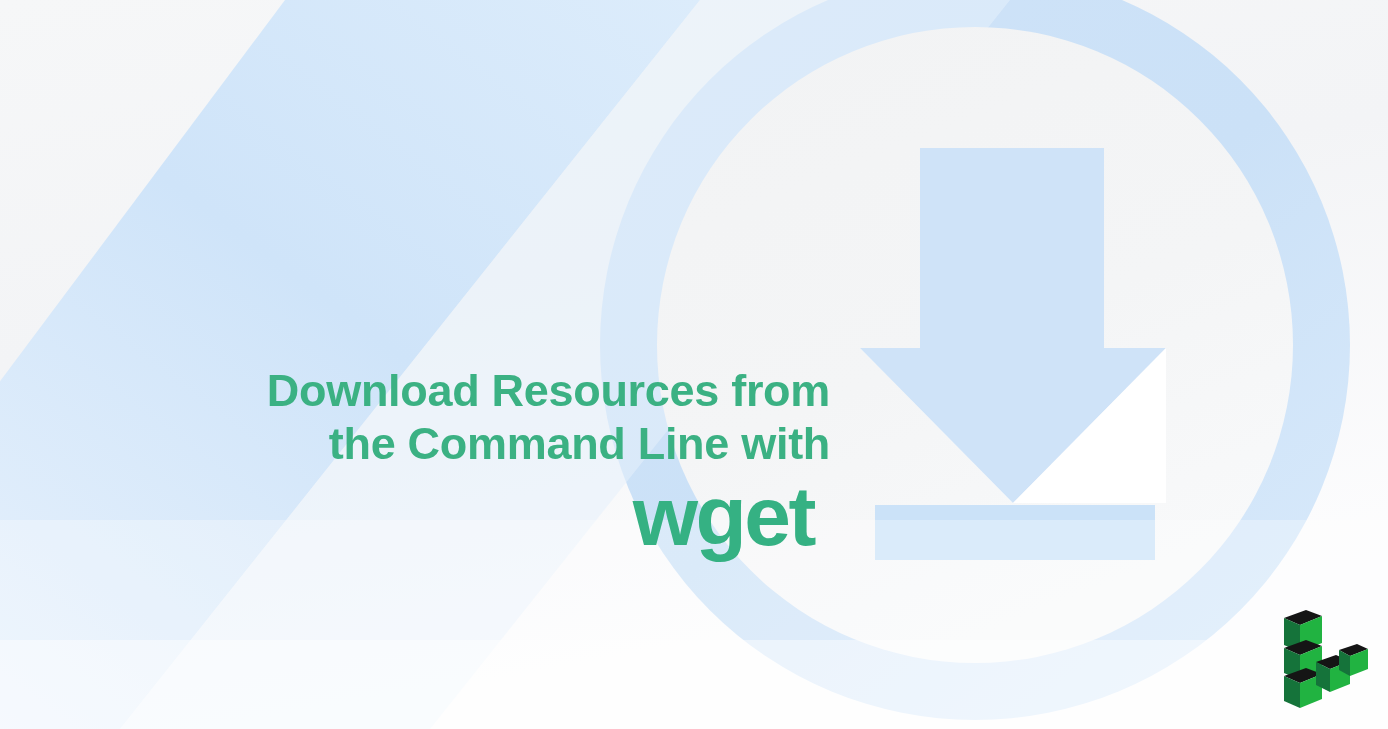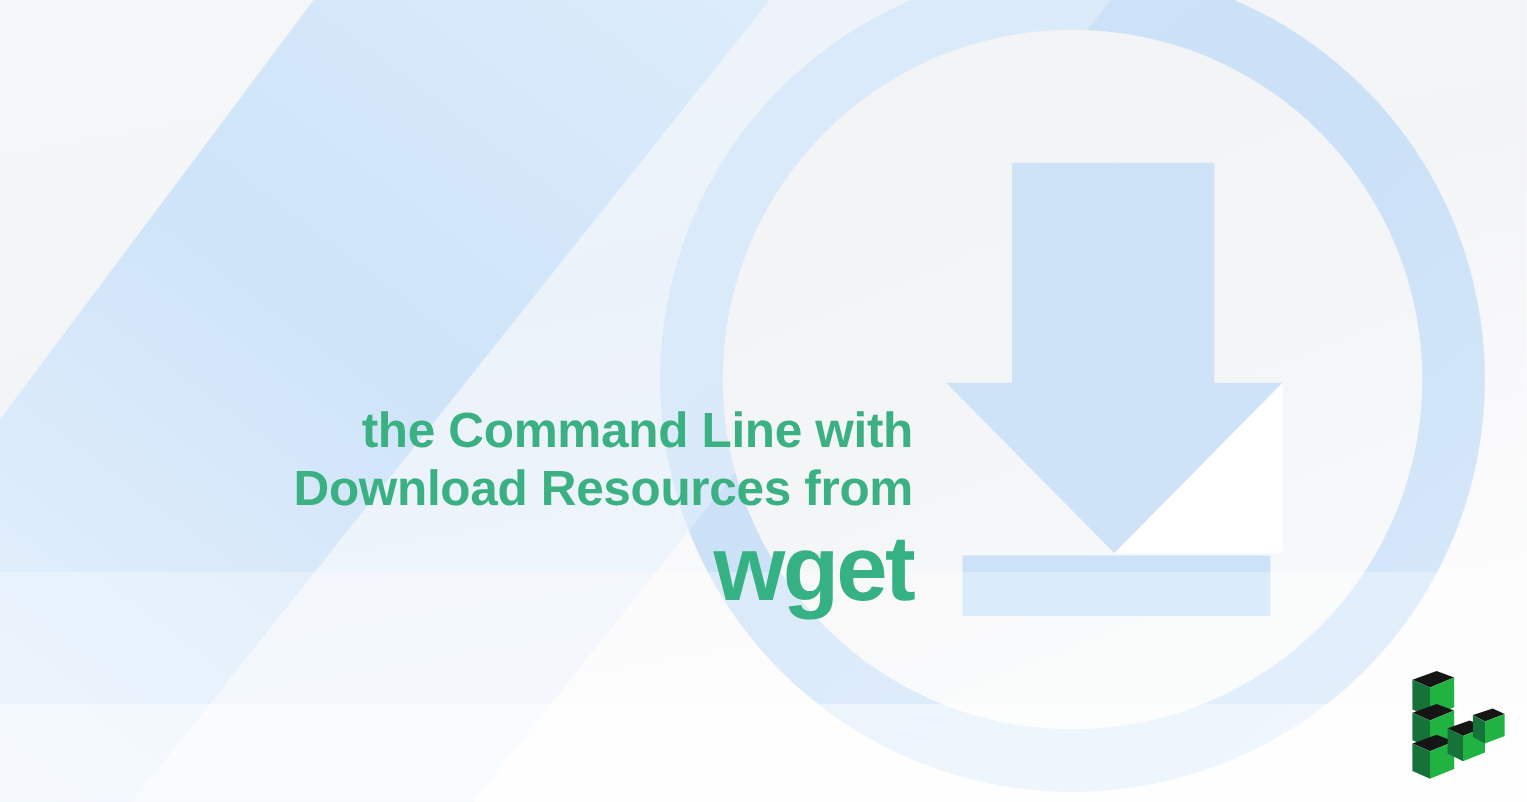--- a/index.html
+++ b/index.html
@@ -51,21 +51,21 @@
     padding: 0;
     height: 53px;
   }
   #hl-wget {
     display: block;
     font-family: "Liberation Sans", sans-serif;
     font-weight: bold;
     font-size: 84px;
     letter-spacing: -2.5px;
     color: #35b183;
-    margin: 0;
+    margin: 16px;
     padding: 0;
     line-height: 0.92;
     margin-top: 4px;
   }
 
   
   #logo-cubes {
     position: absolute;
     left: 1278px;
     top: 604px;
@@ -126,22 +126,22 @@
       <polygon points="1013,503 1166,348 1166,503" fill="#ffffff" opacity="0.92"></polygon>
 
       <rect x="875" y="505" width="280" height="55" fill="#cbe2f8"></rect>
 
       <rect x="0" y="520" width="1388" height="209" fill="#ffffff" opacity="0.30"></rect>
       <rect x="0" y="640" width="1388" height="89" fill="#ffffff" opacity="0.45"></rect>
     </g>
   </svg>
 
   <div id="headline">
+    <span class="hl-line">Download Resources from</span>
     <span class="hl-line">the Command Line with</span>
-    <span class="hl-line">Download Resources from</span>
     <span id="hl-wget">wget</span>
   </div>
 
   <svg id="logo-cubes" viewBox="0 0 90 108">
 
     <g>
       <polygon points="6,14 28,6 44,12 22,21" fill="#151515"></polygon>
       <polygon points="6,14 22,21 22,48 6,41" fill="#15733a"></polygon>
       <polygon points="22,21 44,12 44,39 22,48" fill="#21b341"></polygon>
     </g>

